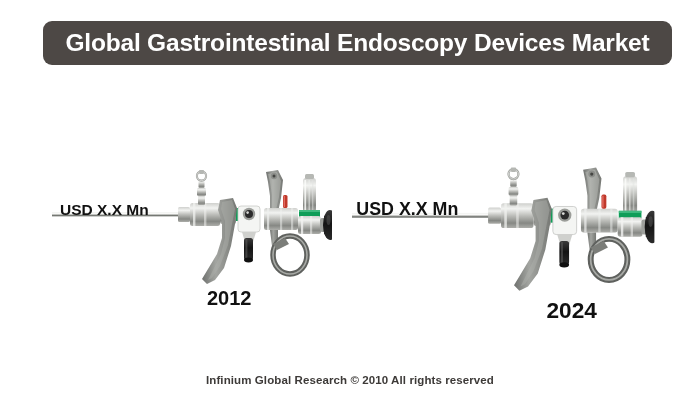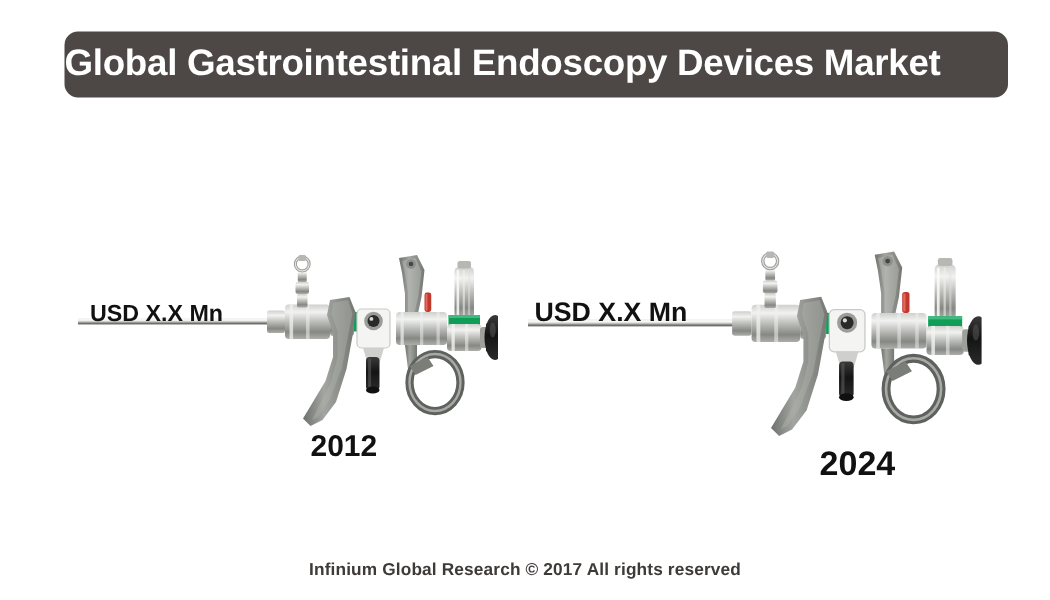--- a/index.html
+++ b/index.html
@@ -23,20 +23,21 @@
   .title-banner {
     position: absolute;
     left: 43px;
     top: 21px;
     width: 629px;
     height: 44px;
     background: #4d4845;
     border-radius: 9px;
     display: flex;
     align-items: center;
+    justify-content: center;
     box-sizing: border-box;
   }
   .title-text {
     color: #ffffff;
     font-family: "Liberation Sans", sans-serif;
     font-size: 24.5px;
     font-weight: bold;
     letter-spacing: -0.2px;
     white-space: nowrap;
     line-height: 1;
@@ -343,15 +344,15 @@
         <ellipse cx="278" cy="75" rx="7" ry="15" fill="url(#blk2)"></ellipse>
         <ellipse cx="276.5" cy="70" rx="2" ry="5" fill="#555" opacity=".55"></ellipse>
       </g>
     </svg>
 
     <span class="value-label">USD X.X Mn</span>
 
     <span class="year-label">2024</span>
   </div>
 
-  <div class="footer-text">Infinium Global Research © 2017 All rights reserved</div>
+  <div class="footer-text">Infinium Global Research © 2010 All rights reserved</div>
 
 </div>
 
 </body></html>

